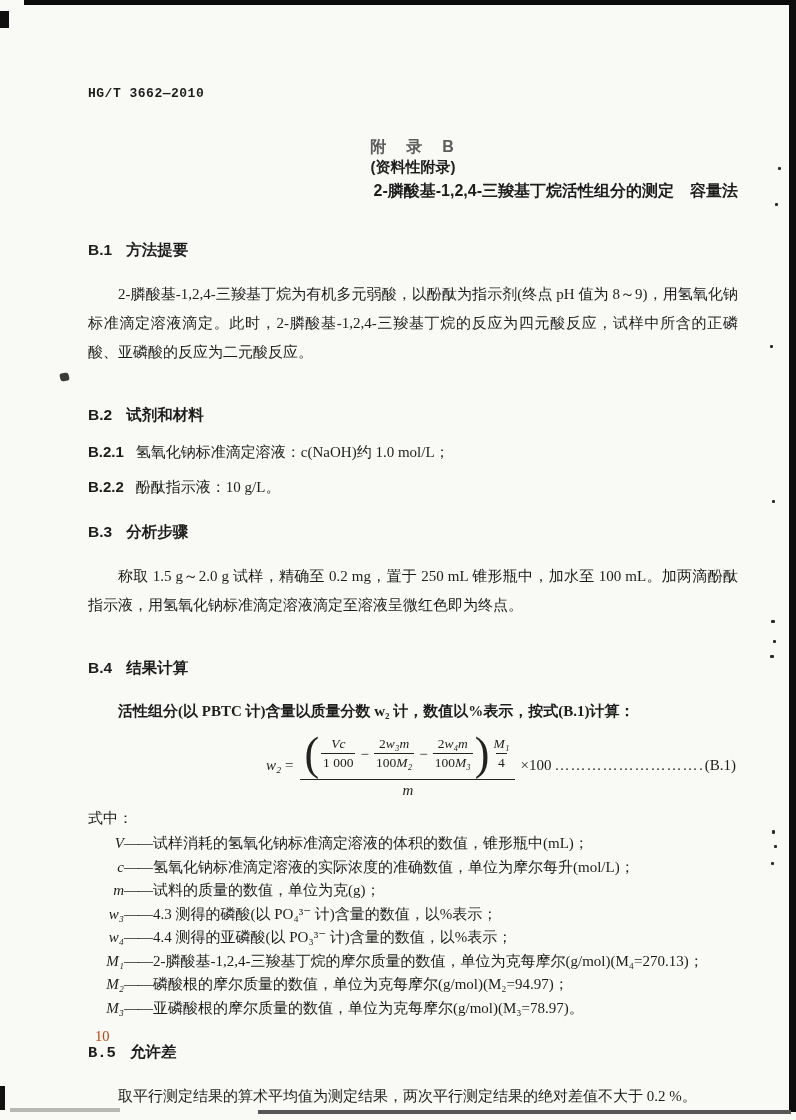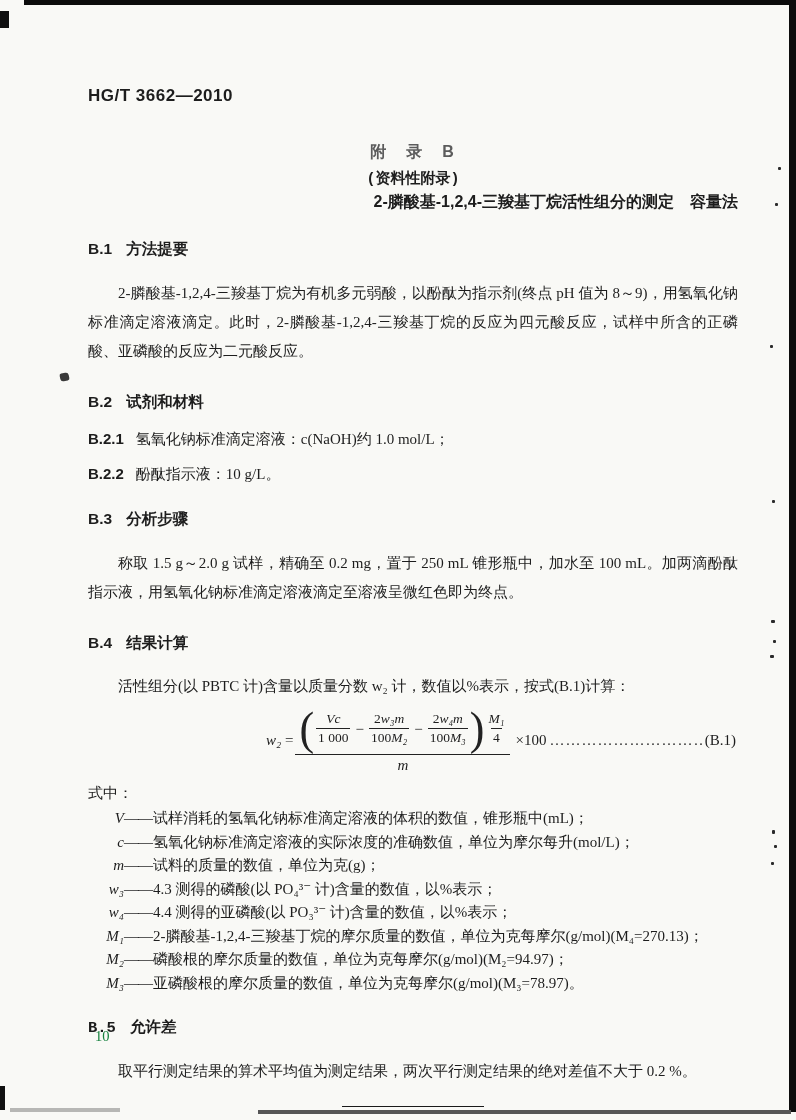--- a/index.html
+++ b/index.html
@@ -13,54 +13,54 @@
   .scan-top-bar{position:absolute;top:0;left:24px;right:0;height:5px;background:#0c0c0c;}
   .scan-left-blob{position:absolute;top:11px;left:0;width:9px;height:17px;background:#101010;}
   .scan-right-strip{position:absolute;top:0;right:0;width:7px;height:1112px;background:#0d0d0d;}
   .scan-bottom-band{position:absolute;top:1110px;left:258px;right:5px;height:4px;background:#565656;}
   .scan-bottom-smudge{position:absolute;top:1108px;left:10px;width:110px;height:4px;background:#8a8a8a;opacity:.6;}
   .scan-bottom-left-blob{position:absolute;top:1086px;left:0;width:5px;height:24px;background:#111;}
   .speck{position:absolute;background:#2b2b2b;border-radius:1px;}
   .margin-mark{position:absolute;left:60px;top:373px;width:9px;height:8px;background:#3a3a3a;border-radius:2px 3px 2px 3px;transform:rotate(-12deg);}
   
   .content{position:absolute;left:88px;top:86px;width:650px;}
-  .std-number{font-weight:700;font-size:17px;letter-spacing:.5px;font-family:Liberation Sans, sans-serif;}
+  .std-number{font-weight:700;font-size:13px;letter-spacing:.5px;font-family:Liberation Mono, monospace;}
   .appendix{margin-top:36px;text-align:center;}
   .appendix-label{font-size:16px;font-weight:700;color:#5c5c5c;letter-spacing:2px;font-family:"Liberation Sans","DejaVu Sans",sans-serif;}
-  .appendix-note{font-size:15px;font-weight:700;margin-top:6px;font-family:Liberation Mono, monospace;}
+  .appendix-note{font-size:15px;font-weight:700;font-family:Liberation Sans, sans-serif;}
   .appendix-title{font-size:16px;font-weight:700;margin-top:4px;font-family:"Liberation Sans","DejaVu Sans",sans-serif;text-align:right;}
-  .sec-heading{margin-top:26px;font-weight:700;font-size:15.5px;font-family:"Liberation Sans","DejaVu Sans",sans-serif;}
+  .sec-heading{margin-top:38px;font-weight:700;font-size:15.5px;font-family:"Liberation Sans","DejaVu Sans",sans-serif;}
   .sec-heading .sec-num{margin-right:14px;}
   .para{margin:19px 0 0 0;font-size:15px;line-height:29px;text-align:justify;text-indent:2em;}
   .sub-item{margin-top:9px;font-size:15px;line-height:25px;}
   .sub-num{font-weight:700;margin-right:12px;font-family:"Liberation Sans","DejaVu Sans",sans-serif;}
   .it{font-style:italic;text-align:right;}
   
   .formula-row{display:flex;align-items:center;margin-top:8px;font-size:15px;}
   .frm-eq{display:flex;align-items:center;margin-left:178px;white-space:nowrap;}
-  .frm-lhs{}
+  .frm-lhs{margin-right:5px;}
   .bigfrac{display:inline-flex;flex-direction:column;align-items:center;margin:0 2px;}
   .bigfrac-num{display:flex;align-items:center;padding:0 3px 3px 3px;}
   .bigfrac-den{align-self:stretch;border-top:1.3px solid #222;text-align:center;padding-top:2px;}
   .frac{display:inline-flex;flex-direction:column;align-items:center;font-size:13.5px;line-height:1.25;margin:0 1px;}
   .frac .den{border-top:1.2px solid #222;padding:1px 2px 0 2px;}
   .frac .num{padding:0 2px;}
   .op{margin:0 4px;}
   .bigparen{font-size:44px;font-weight:300;line-height:1;display:inline-block;transform:scaleY(1.05);margin:0 1px;color:#222;}
   .frm-times{margin-left:3px;white-space:nowrap;}
   .frm-dots{flex:1;overflow:hidden;white-space:nowrap;margin:0 3px;color:#2e2e2e;letter-spacing:1px;}
   .frm-label{white-space:nowrap;margin-right:2px;}
   .where-label{margin-top:10px;font-size:15px;}
   .var-row{display:flex;font-size:15px;line-height:23.5px;margin-top:0;}
   .var-sym{min-width:30px;text-align:right;flex:0 0 auto;}
   .var-dash{flex:0 0 auto;letter-spacing:-1px;margin-right:1px;}
   .var-desc{flex:1;}
   .vars{margin-top:4px;padding-left:6px;}
   .end-rule{margin:20px auto 0 auto;width:142px;border:0;border-top:1.5px solid #1a1a1a;}
-  .page-number{position:absolute;left:95px;top:1028px;font-size:14.5px;color:#15803d;}
+  .page-number{position:absolute;left:95px;top:1028px;font-size:14.5px;color:#c2410c;}
 </style>
 </head>
 <body>
 
 <div class="scan-top-bar"></div>
 <div class="scan-left-blob"></div>
 <div class="scan-right-strip"></div>
 <div class="scan-bottom-band"></div>
 <div class="scan-bottom-smudge"></div>
 <div class="scan-bottom-left-blob"></div>
@@ -102,21 +102,21 @@
   </div>
 
   <div class="sec-heading" style="margin-top:22px;">
     <span class="sec-num">B.3</span><span>分析步骤</span>
   </div>
   <p class="para">称取 1.5 g～2.0 g 试样，精确至 0.2 mg，置于 250 mL 锥形瓶中，加水至 100 mL。加两滴酚酞指示液，用氢氧化钠标准滴定溶液滴定至溶液呈微红色即为终点。</p>
 
   <div class="sec-heading">
     <span class="sec-num">B.4</span><span>结果计算</span>
   </div>
-  <p class="para" style="line-height:26px;">活性组分(以 PBTC 计)含量以质量分数 w₂ 计，数值以%表示，按式(B.1)计算：</p>
+  <p class="para" style="line-height:26px;font-weight:bold;">活性组分(以 PBTC 计)含量以质量分数 w₂ 计，数值以%表示，按式(B.1)计算：</p>
 
   <div class="formula-row">
     <span class="frm-eq">
       <span class="frm-lhs"><span class="it">w₂</span> <span>=</span></span>
       <span class="bigfrac">
         <span class="bigfrac-num">
           <span class="bigparen">(</span>
           <span class="frac">
             <span class="num it">Vc</span>
             <span class="den">1 000</span>

